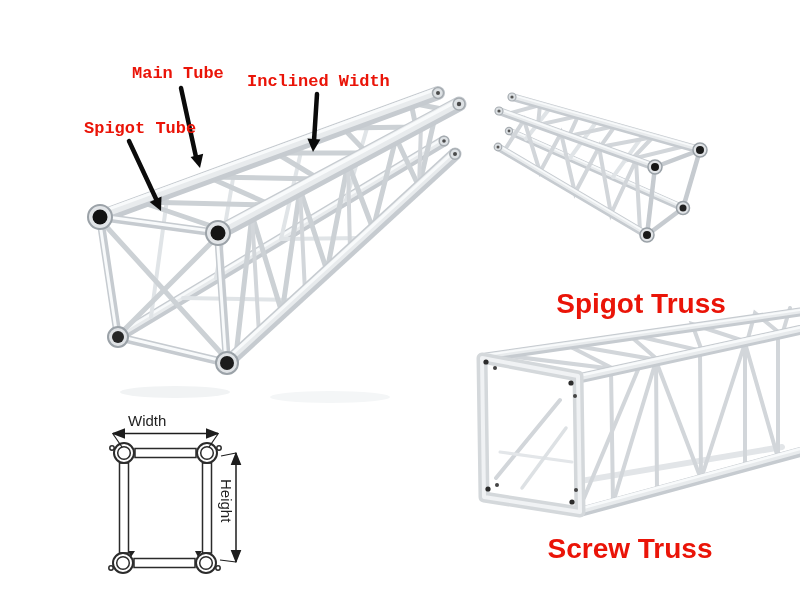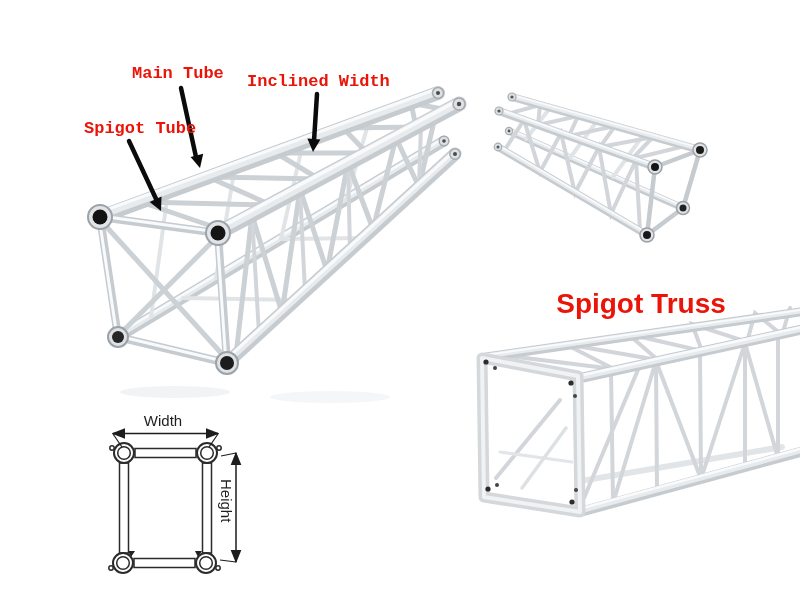--- a/index.html
+++ b/index.html
@@ -253,18 +253,19 @@
 </svg>
 
 <div class="label red-label callout" style="left:132px;top:64px;">Main Tube</div>
 
 <div class="label red-label callout" style="left:247px;top:72px;">Inclined Width</div>
 
 <div class="label red-label callout" style="left:84px;top:119px;">Spigot Tube</div>
 
 <div class="label red-label product-name" style="left:541px;top:260px;margin-top:28px;">Spigot Truss</div>
 
-
-<div class="label dim-label" style="left:128px;top:412px;width:70px;text-align:center;">Width</div>
+<div class="label red-label product-name" style="left:530px;top:533px;">Screw Truss</div>
+
+<div class="label dim-label" style="left:128px;top:412px;width:70px;text-align:left;">Width</div>
 
 <div class="label dim-label dim-vertical" style="left:218px;top:479px;height:62px;">Height</div>
 
 </div>
 
 </body></html>

